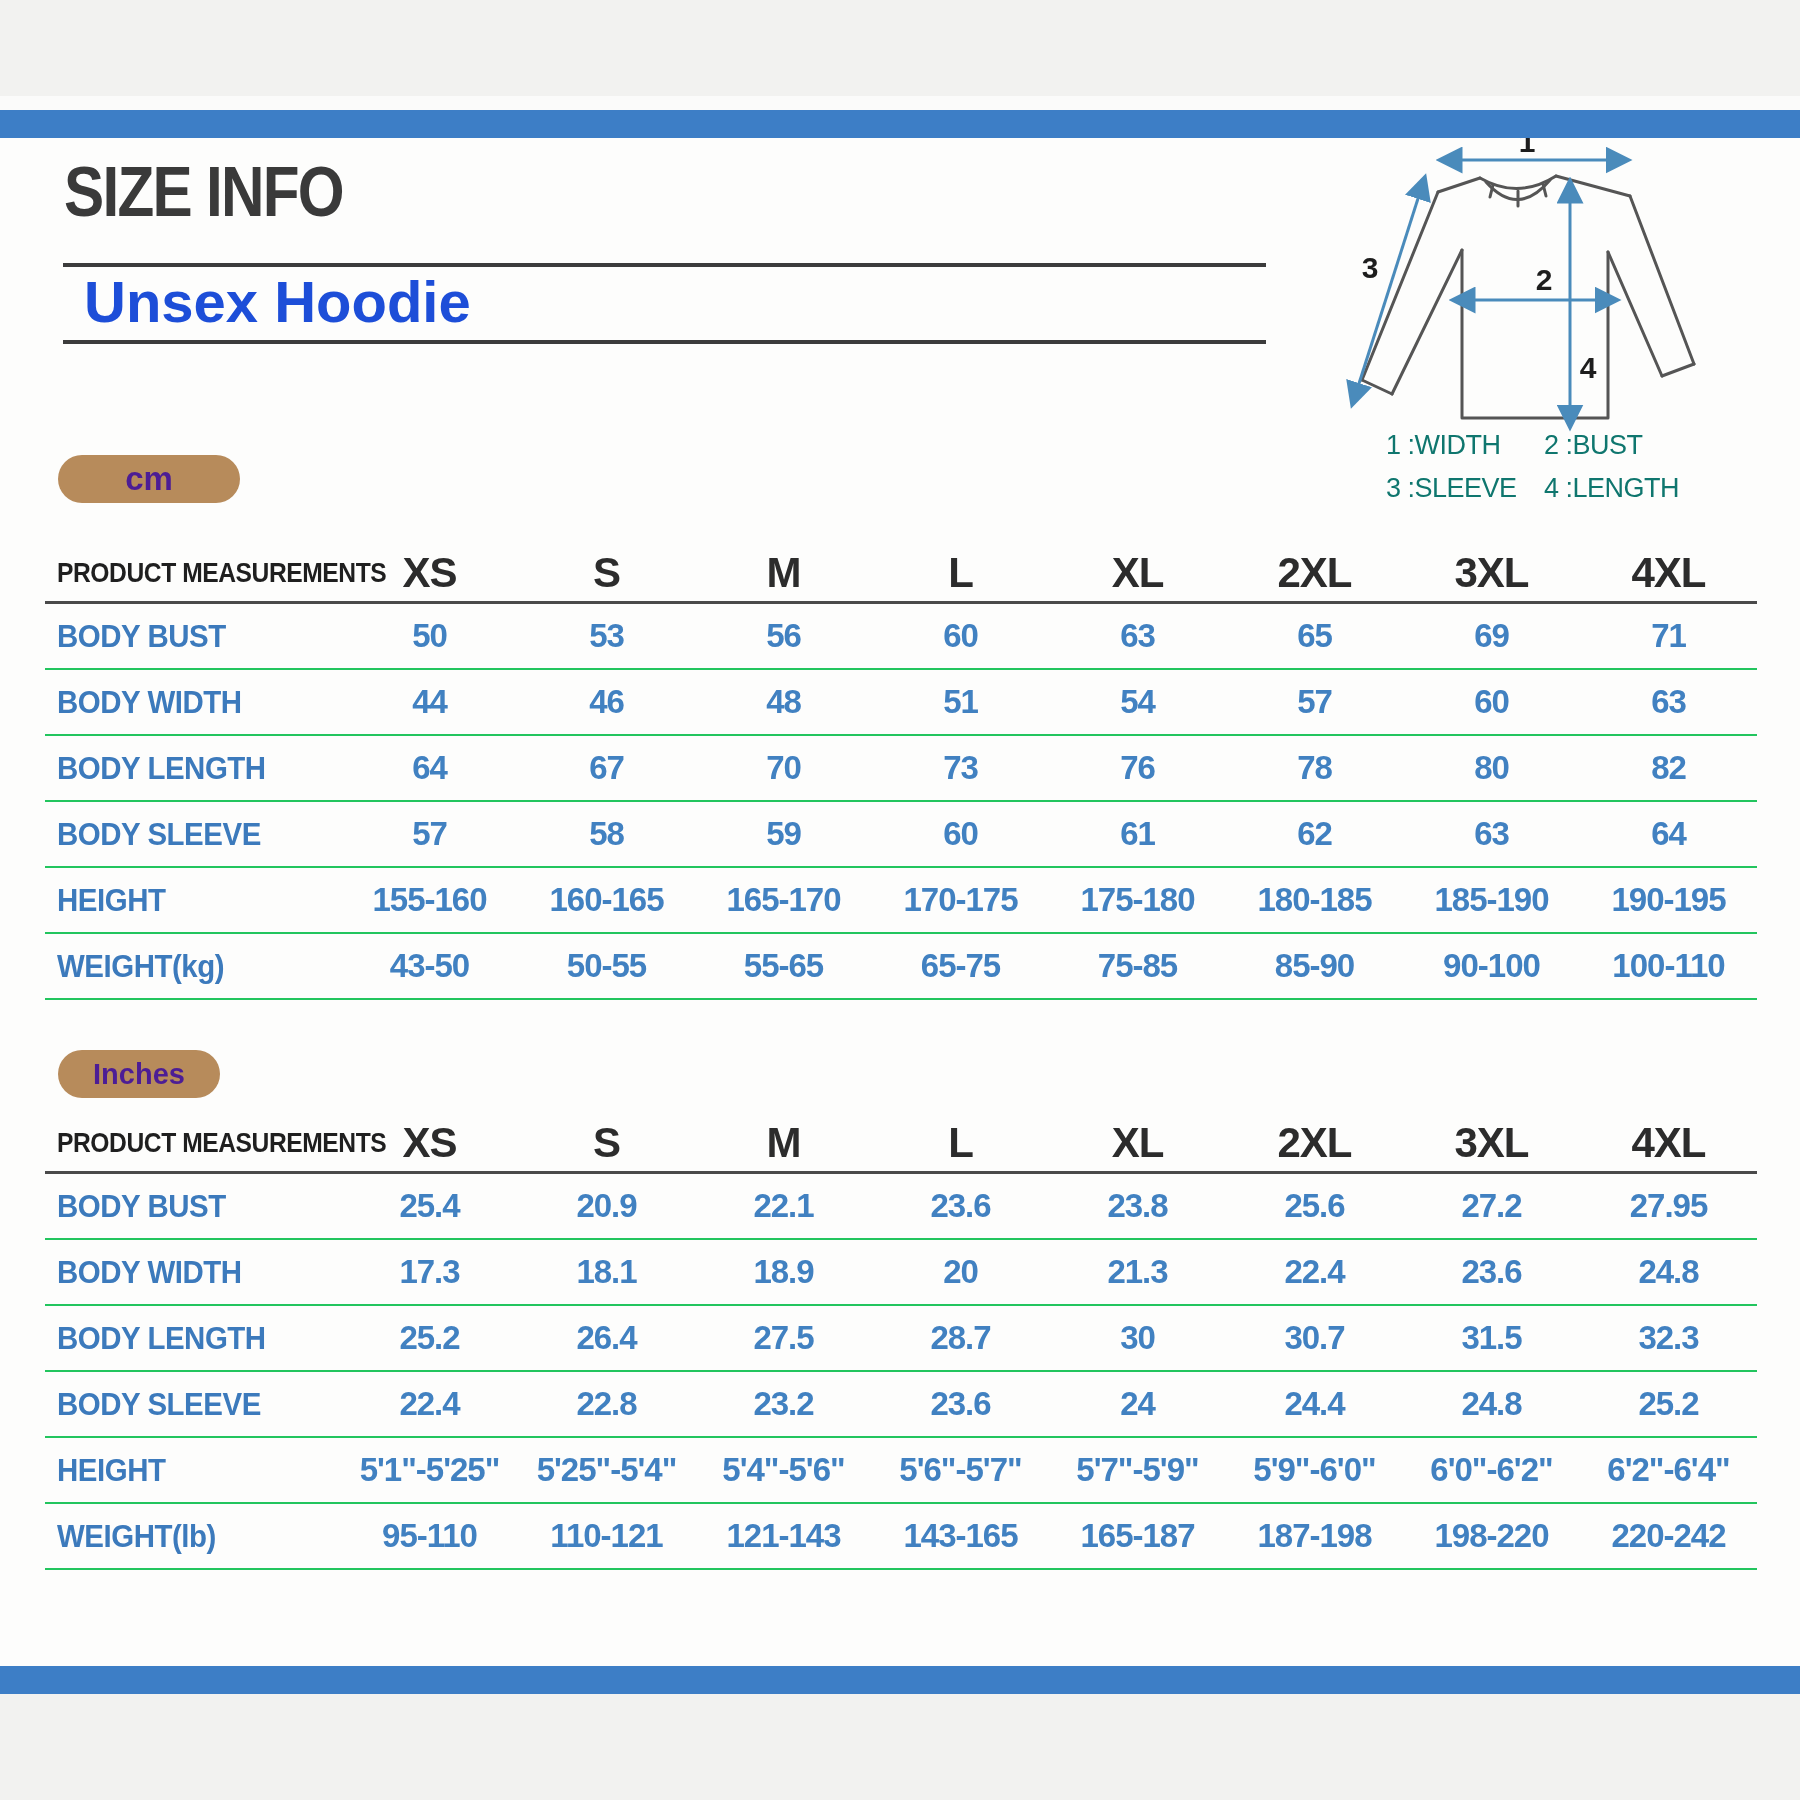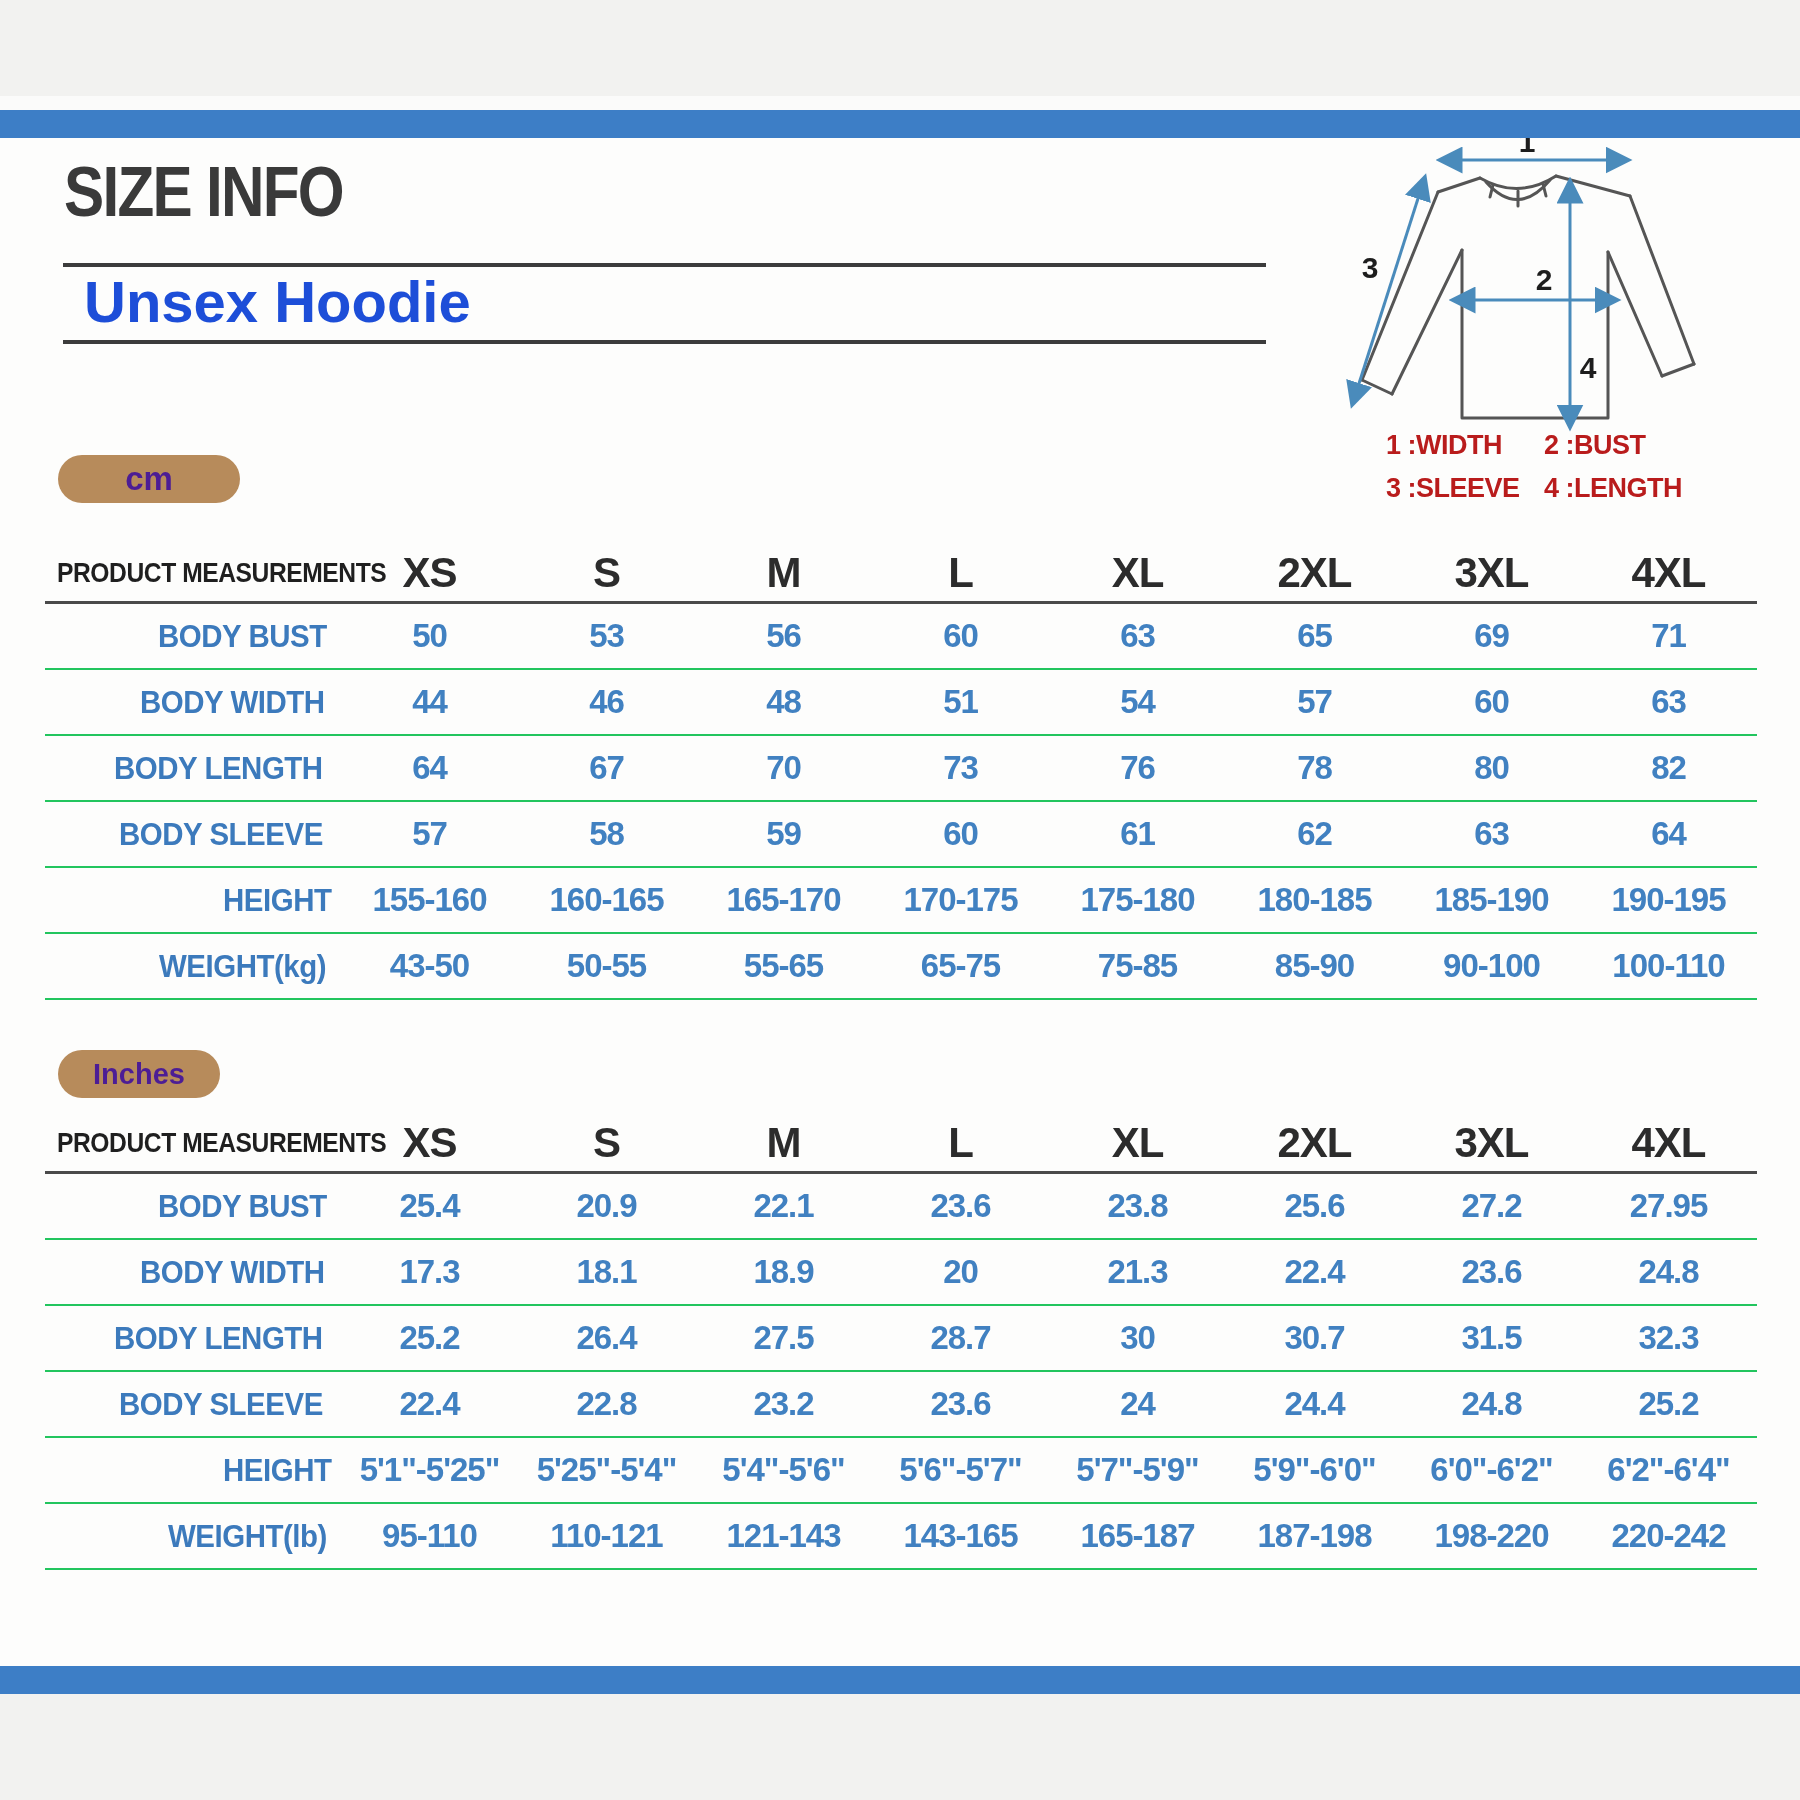--- a/index.html
+++ b/index.html
@@ -26,40 +26,40 @@
     position:absolute;left:84px;top:130px;
     font-size:58px;font-weight:bold;color:#1d4ed8;white-space:nowrap;
   }
 
   .diagram{position:absolute;left:1322px;top:0;width:420px;height:300px}
   .diagram text{font:bold 30px "Liberation Sans",sans-serif;fill:#1d1d1d}
 
   .legend{
     position:absolute;left:1386px;top:292px;
     display:grid;grid-template-columns:158px auto;row-gap:12px;
-    font-size:27px;font-weight:bold;color:#b91c1c;letter-spacing:-0.5px;white-space:nowrap;
+    font-size:27px;font-weight:normal;color:#0f766e;letter-spacing:-0.5px;white-space:nowrap;
   }
 
   .badge{
     position:absolute;background:#b78b5b;color:#4c1d95;font-weight:bold;
     display:flex;align-items:center;justify-content:center;border-radius:25px;
   }
   .badge-cm{left:58px;top:317px;width:182px;height:48px;font-size:33px}
   .badge-in{left:58px;top:912px;width:162px;height:48px;font-size:29px}
 
   .size-table{position:absolute;left:45px;width:1712px}
   #table-cm{top:407px}
   #table-in{top:977px}
 
   .trow{
     display:grid;grid-template-columns:296px repeat(8,1fr);
     align-items:center;height:64px;border-bottom:2px solid #22c55e;
   }
   .trow.head{height:56px;border-bottom:3px solid #4a4a4a}
-  .first-cell{padding-left:12px;text-align:right;overflow:visible;white-space:nowrap}
+  .first-cell{padding-left:12px;text-align:left;overflow:visible;white-space:nowrap}
   .head-label{
     display:inline-block;transform:scaleX(0.88);transform-origin:left center;
     font-size:28px;font-weight:bold;color:#1f1f1f;letter-spacing:-0.5px;
   }
   .size-h{
     font-size:42px;font-weight:bold;color:#2c2c2c;text-align:center;letter-spacing:-1px;
   }
   .row-label{
     display:inline-block;transform:scaleX(0.92);transform-origin:left center;
     font-size:32px;font-weight:bold;color:#3c7abc;letter-spacing:-0.5px;

